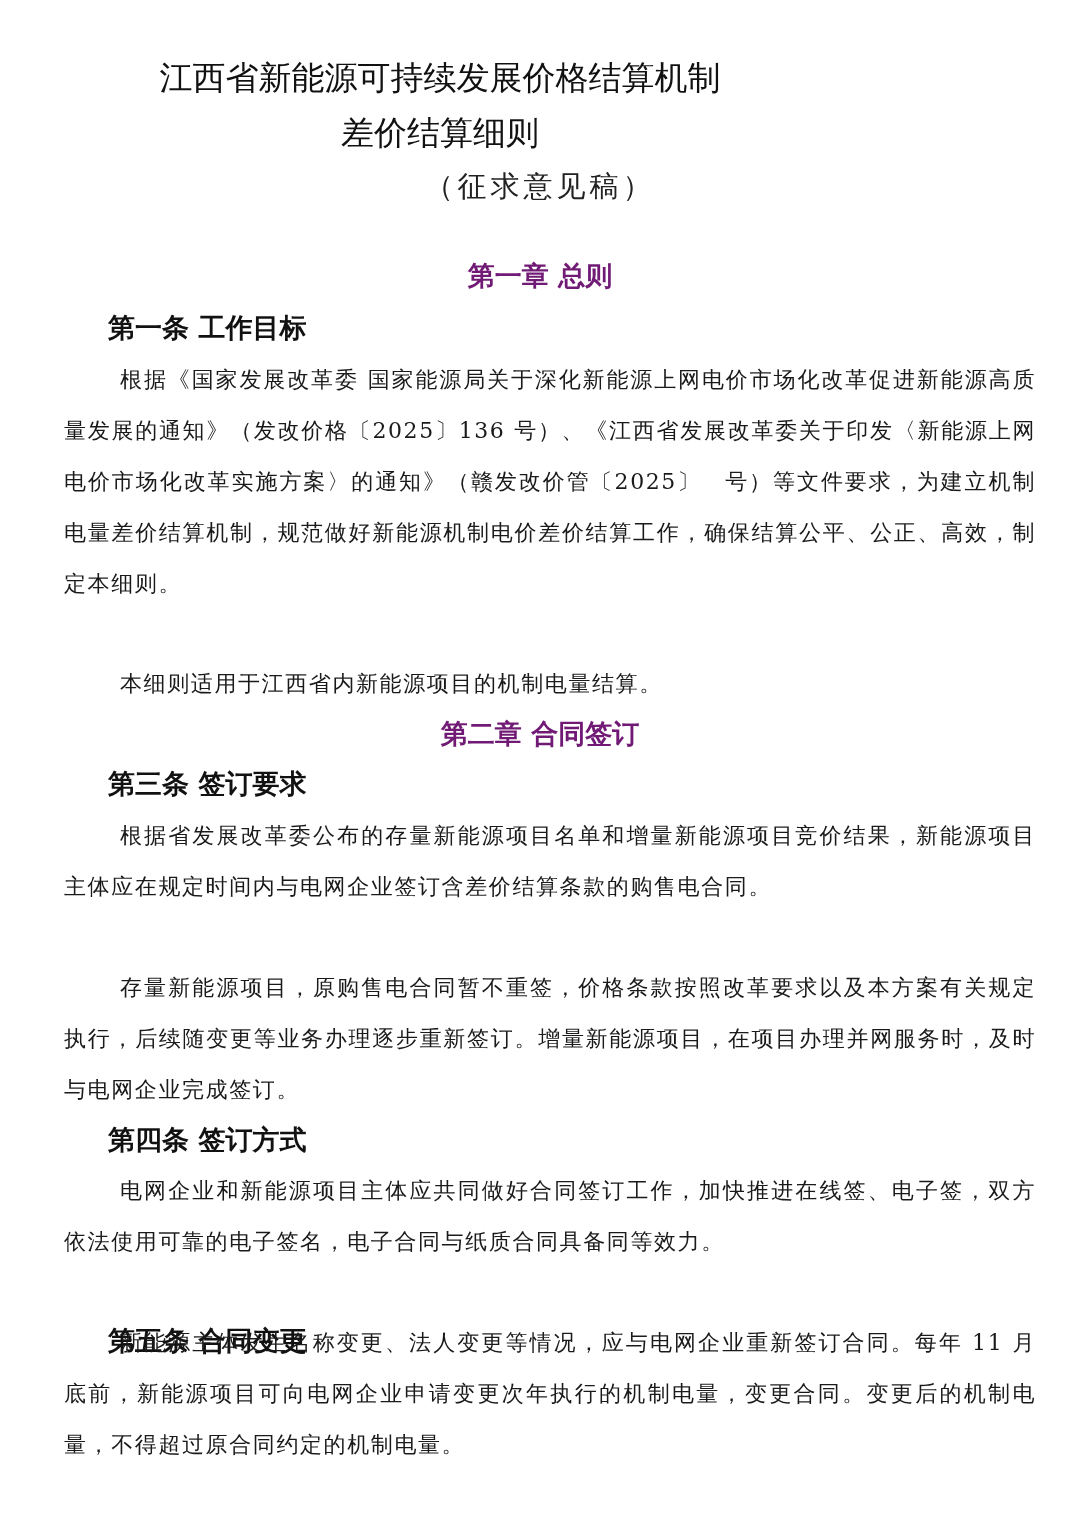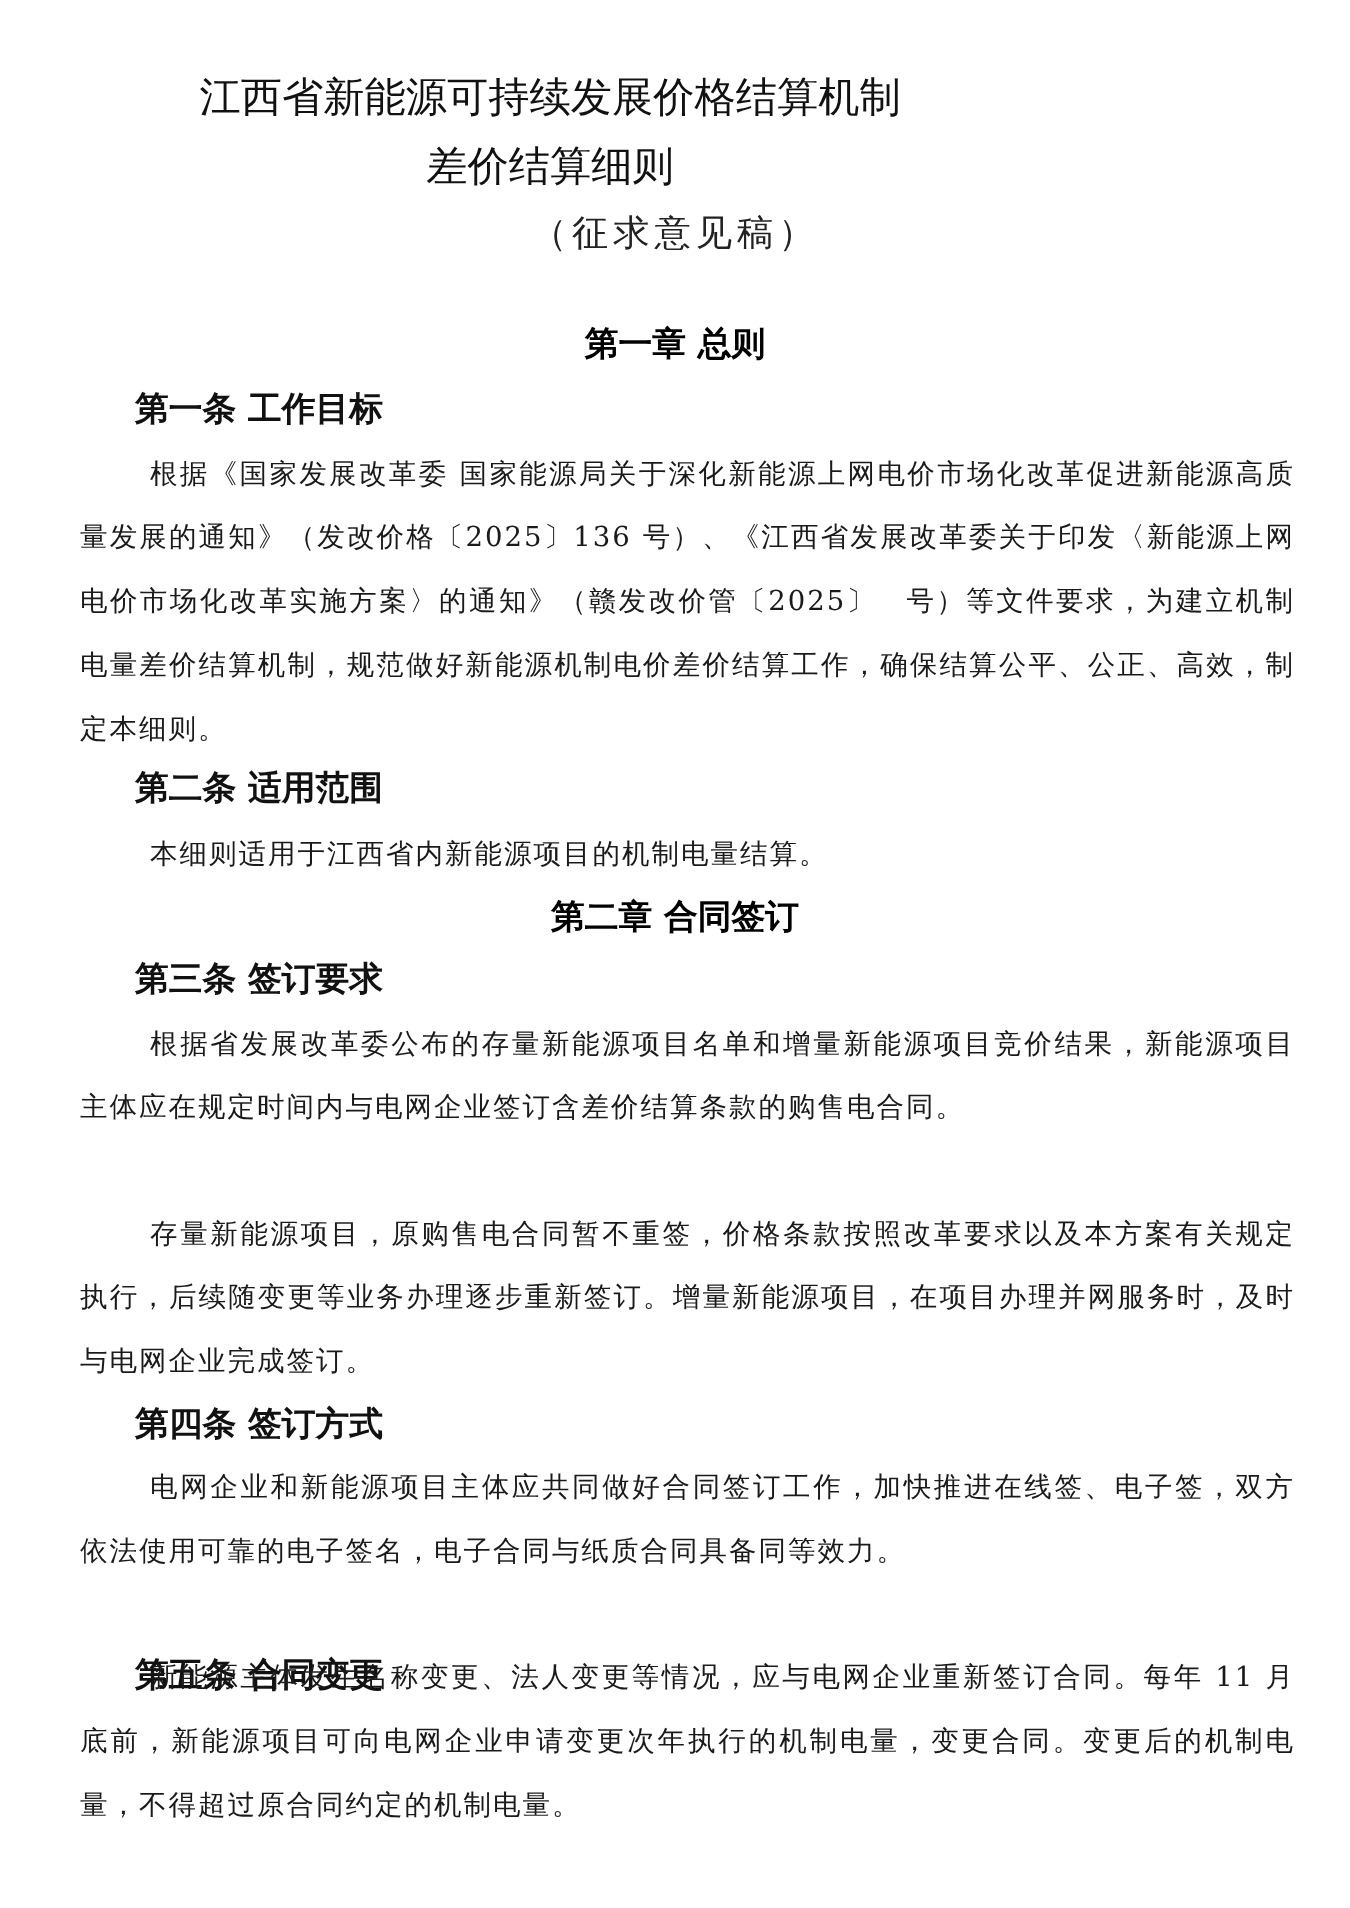--- a/index.html
+++ b/index.html
@@ -45,21 +45,21 @@
     }
     .chapter {
       position: absolute;
       left: 0;
       width: 1080px;
       text-align: center;
       font-family: "DejaVu Sans", "Liberation Sans", sans-serif;
       font-weight: bold;
       font-size: 27px;
       line-height: 34px;
-      color: #000000;
+      color: #701a75;
     }
     .article {
       position: absolute;
       left: 108px;
       font-family: "DejaVu Sans", "Liberation Sans", sans-serif;
       font-weight: bold;
       font-size: 27px;
       line-height: 34px;
       color: #111;
     }
@@ -84,21 +84,20 @@
 
   <div class="title-line" style="top:58px;">江西省新能源可持续发展价格结算机制</div>
   <div class="title-line" style="top:113px;">差价结算细则</div>
   <div class="subtitle" style="top:170px;">（征求意见稿）</div>
 
   <div class="chapter" style="top:259px;">第一章  总则</div>
 
   <div class="article" style="top:311px;">第一条  工作目标</div>
   <div class="para" style="top:354px;">根据《国家发展改革委 国家能源局关于深化新能源上网电价市场化改革促进新能源高质量发展的通知》（发改价格〔2025〕136 号）、《江西省发展改革委关于印发〈新能源上网电价市场化改革实施方案〉的通知》（赣发改价管〔2025〕　号）等文件要求，为建立机制电量差价结算机制，规范做好新能源机制电价差价结算工作，确保结算公平、公正、高效，制定本细则。</div>
 
-  <div class="article" style="top:614px;">第二条  适用范围</div>
   <div class="para" style="top:658px;">本细则适用于江西省内新能源项目的机制电量结算。</div>
 
   <div class="chapter" style="top:717px;">第二章  合同签订</div>
 
   <div class="article" style="top:767px;">第三条  签订要求</div>
   <div class="para" style="top:810px;">根据省发展改革委公布的存量新能源项目名单和增量新能源项目竞价结果，新能源项目主体应在规定时间内与电网企业签订含差价结算条款的购售电合同。</div>
   <div class="para" style="top:962px;">存量新能源项目，原购售电合同暂不重签，价格条款按照改革要求以及本方案有关规定执行，后续随变更等业务办理逐步重新签订。增量新能源项目，在项目办理并网服务时，及时与电网企业完成签订。</div>
 
   <div class="article" style="top:1123px;">第四条  签订方式</div>
   <div class="para" style="top:1165px;">电网企业和新能源项目主体应共同做好合同签订工作，加快推进在线签、电子签，双方依法使用可靠的电子签名，电子合同与纸质合同具备同等效力。</div>

